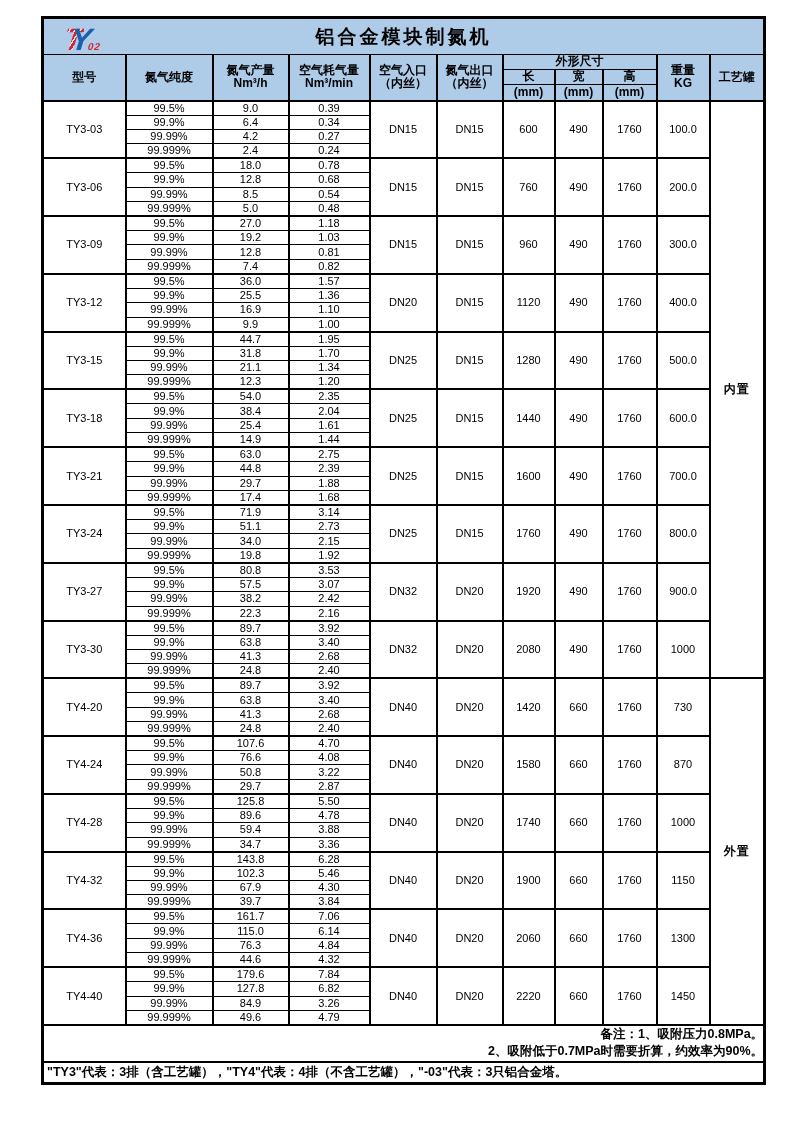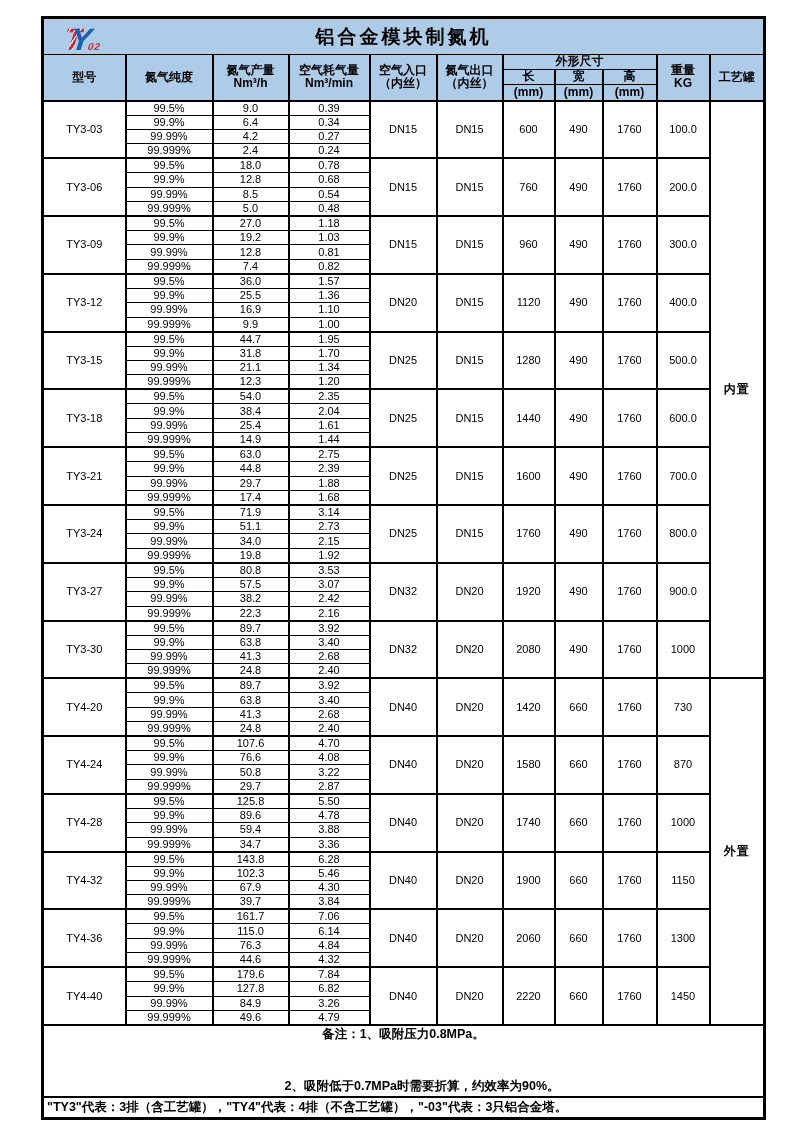--- a/index.html
+++ b/index.html
@@ -40,24 +40,24 @@
   thead th .sub { font-weight:bold; }
   thead th.mmcell { font-size:12px; }
 
   
   tbody tr { height:14.4px; }
   tbody td { font-size:11px; line-height:13px; }
   tbody tr.block-start td { border-top-width:2px; }
   td.tank-cell { font-size:12px; font-weight:bold; letter-spacing:1px; }
 
   
-  tr.notes-row td { border-top-width:2px; text-align:center; }
+  tr.notes-row td { border-top-width:2px; text-align:right; }
   .notes-cell { padding:2px 4px 3px 4px; }
   .notes-cell div { font-size:12.5px; font-weight:bold; line-height:1.38; }
-  .notes-line2 { padding-left:37px;margin-top:35px; }
+  .notes-line2 { padding-left:37px; }
   tr.footer-row { height:21px; }
   tr.footer-row td { border-top-width:2px; text-align:left; font-size:12.5px; font-weight:bold; padding:1px 3px; }
 </style>
 </head>
 <body>
 
 <div class="sheet">
   <table class="spec">
     <colgroup>
       <col style="width:83px">

